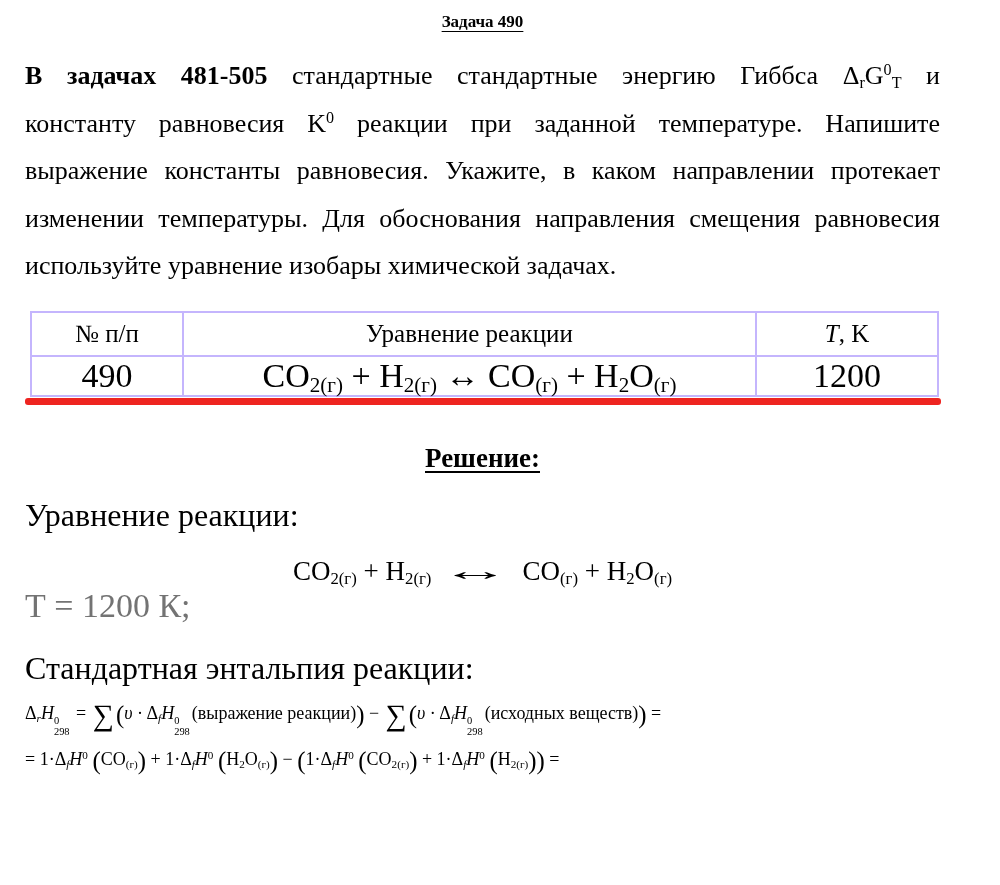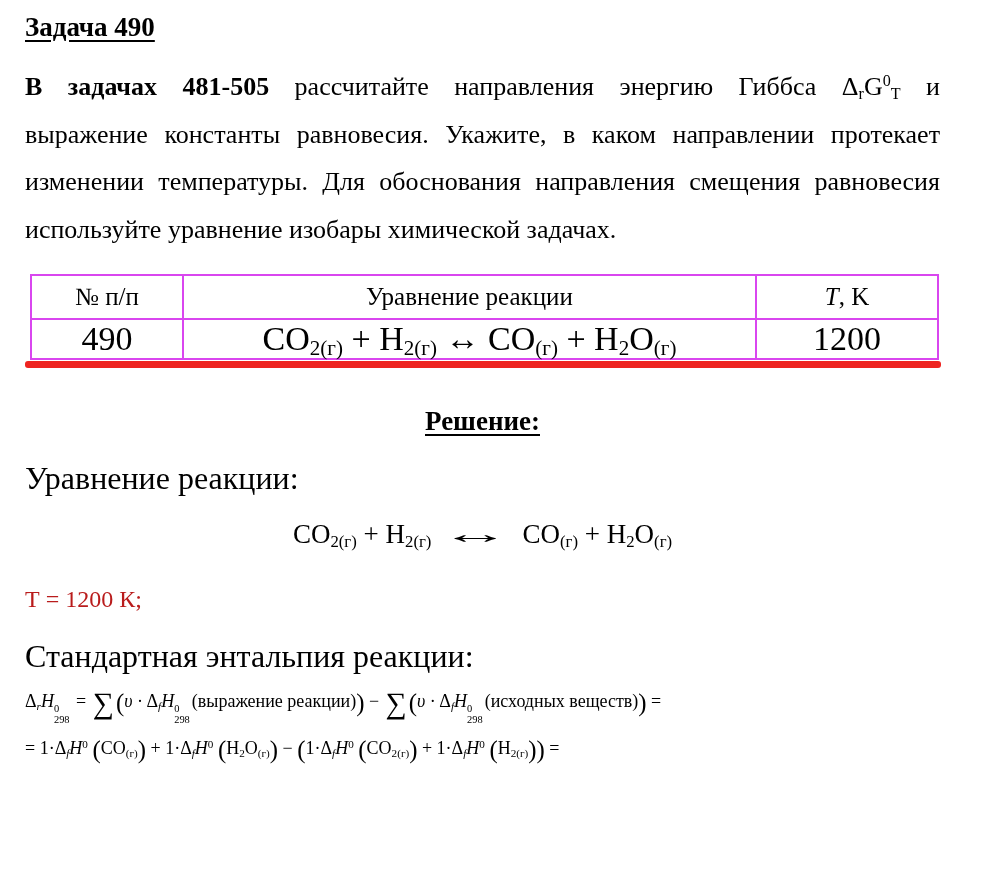--- a/index.html
+++ b/index.html
@@ -4,58 +4,58 @@
 <style>
   html,body { margin:0; padding:0; }
   body {
     width:1000px; height:885px; overflow:hidden;
     background:#ffffff; color:#000;
     font-family:"Liberation Serif", serif;
   }
   .page { padding:0 60px 0 25px; }
 
   .title {
-    margin-top:12px; text-align:left;
-    font-size:27px; font-weight:bold; text-decoration:underline;
+    margin-top:12px; text-align:center;
+    font-size:17px; font-weight:bold; text-decoration:underline;
     text-underline-offset:4px;
   }
 
   .intro { margin-top:20px; font-size:26px; }
   .intro .line {
     line-height:47.5px;
     text-align:justify; text-align-last:justify;
   }
   .intro .line.last { text-align-last:left; }
 
   sub, sup { font-size:0.62em; line-height:0; }
   sub { vertical-align:-0.25em; }
   sup { vertical-align:0.55em; }
 
   .tablewrap { margin-top:21px; }
   table { border-collapse:collapse; margin-left:5px; table-layout:fixed; }
-  th, td { border:2px solid #d946ef; text-align:center; padding:0; }
+  th, td { border:2px solid #c4b5fd; text-align:center; padding:0; }
   th { font-weight:normal; font-size:25px; height:42px; }
   td { font-size:34px; height:36px; }
   .c1 { width:150px; } .c2 { width:571px;margin-top:32px; } .c3 { width:180px; }
 
   .redline { width:916px; height:7px; background:#ee2420; margin-top:1px; border-radius:3px; }
 
   .solution-heading {
     margin-top:38px; text-align:center;
     font-size:27px; font-weight:bold; text-decoration:underline;
     text-underline-offset:4px;
   }
 
   .label { font-size:32px; line-height:30px; }
   .eq-label { margin-top:26px; }
 
   .equation { margin-top:26px; text-align:center; font-size:27px; }
   .arrow { display:inline-block; transform:scaleX(2.6); margin:0 34px 0 30px; }
 
-  .temp { margin-top:36px; font-size:24px; color:#b91c1c; }
+  .temp { font-size:34px; color:#737373; }
 
   .enthalpy-label { margin-top:28px; }
 
   .formula { font-size:18px; white-space:nowrap; }
   .formula-1 { margin-top:16px; }
   .formula-2 { margin-top:10px; }
   .stack {
     display:inline-flex; flex-direction:column; align-items:flex-start;
     font-size:0.58em; line-height:1.02; vertical-align:-0.52em;
     margin-right:2px;
@@ -64,21 +64,22 @@
   .big { font-size:1.38em; vertical-align:-0.15em; font-weight:300; }
 </style>
 </head>
 <body>
 
 <div class="page">
 
   <div class="title">Задача 490</div>
 
   <div class="intro">
-    <div class="line"><span style="font-weight: bold;">В задачах 481-505</span><span> рассчитайте направления энергию Гиббса </span><span>Δ</span><sub>r</sub><span>G</span><sup>0</sup><sub>Т</sub><span> и</span></div>
+    <div class="line"><span style="font-weight: bold;">В задачах 481-505</span><span> стандартные стандартные энергию Гиббса </span><span>Δ</span><sub>r</sub><span>G</span><sup>0</sup><sub>Т</sub><span> и</span></div>
+    <div class="line"><span>константу равновесия K</span><sup>0</sup><span> реакции при заданной температуре. Напишите</span></div>
     <div class="line"><span>выражение константы равновесия. Укажите, в каком направлении протекает</span></div>
     <div class="line"><span>изменении температуры. Для обоснования направления смещения равновесия</span></div>
     <div class="line last"><span>используйте уравнение изобары химической задачах.</span></div>
   </div>
 
   <div class="tablewrap">
     <table>
       <tbody>
           <tr>
         <th class="c1">№ п/п</th>

